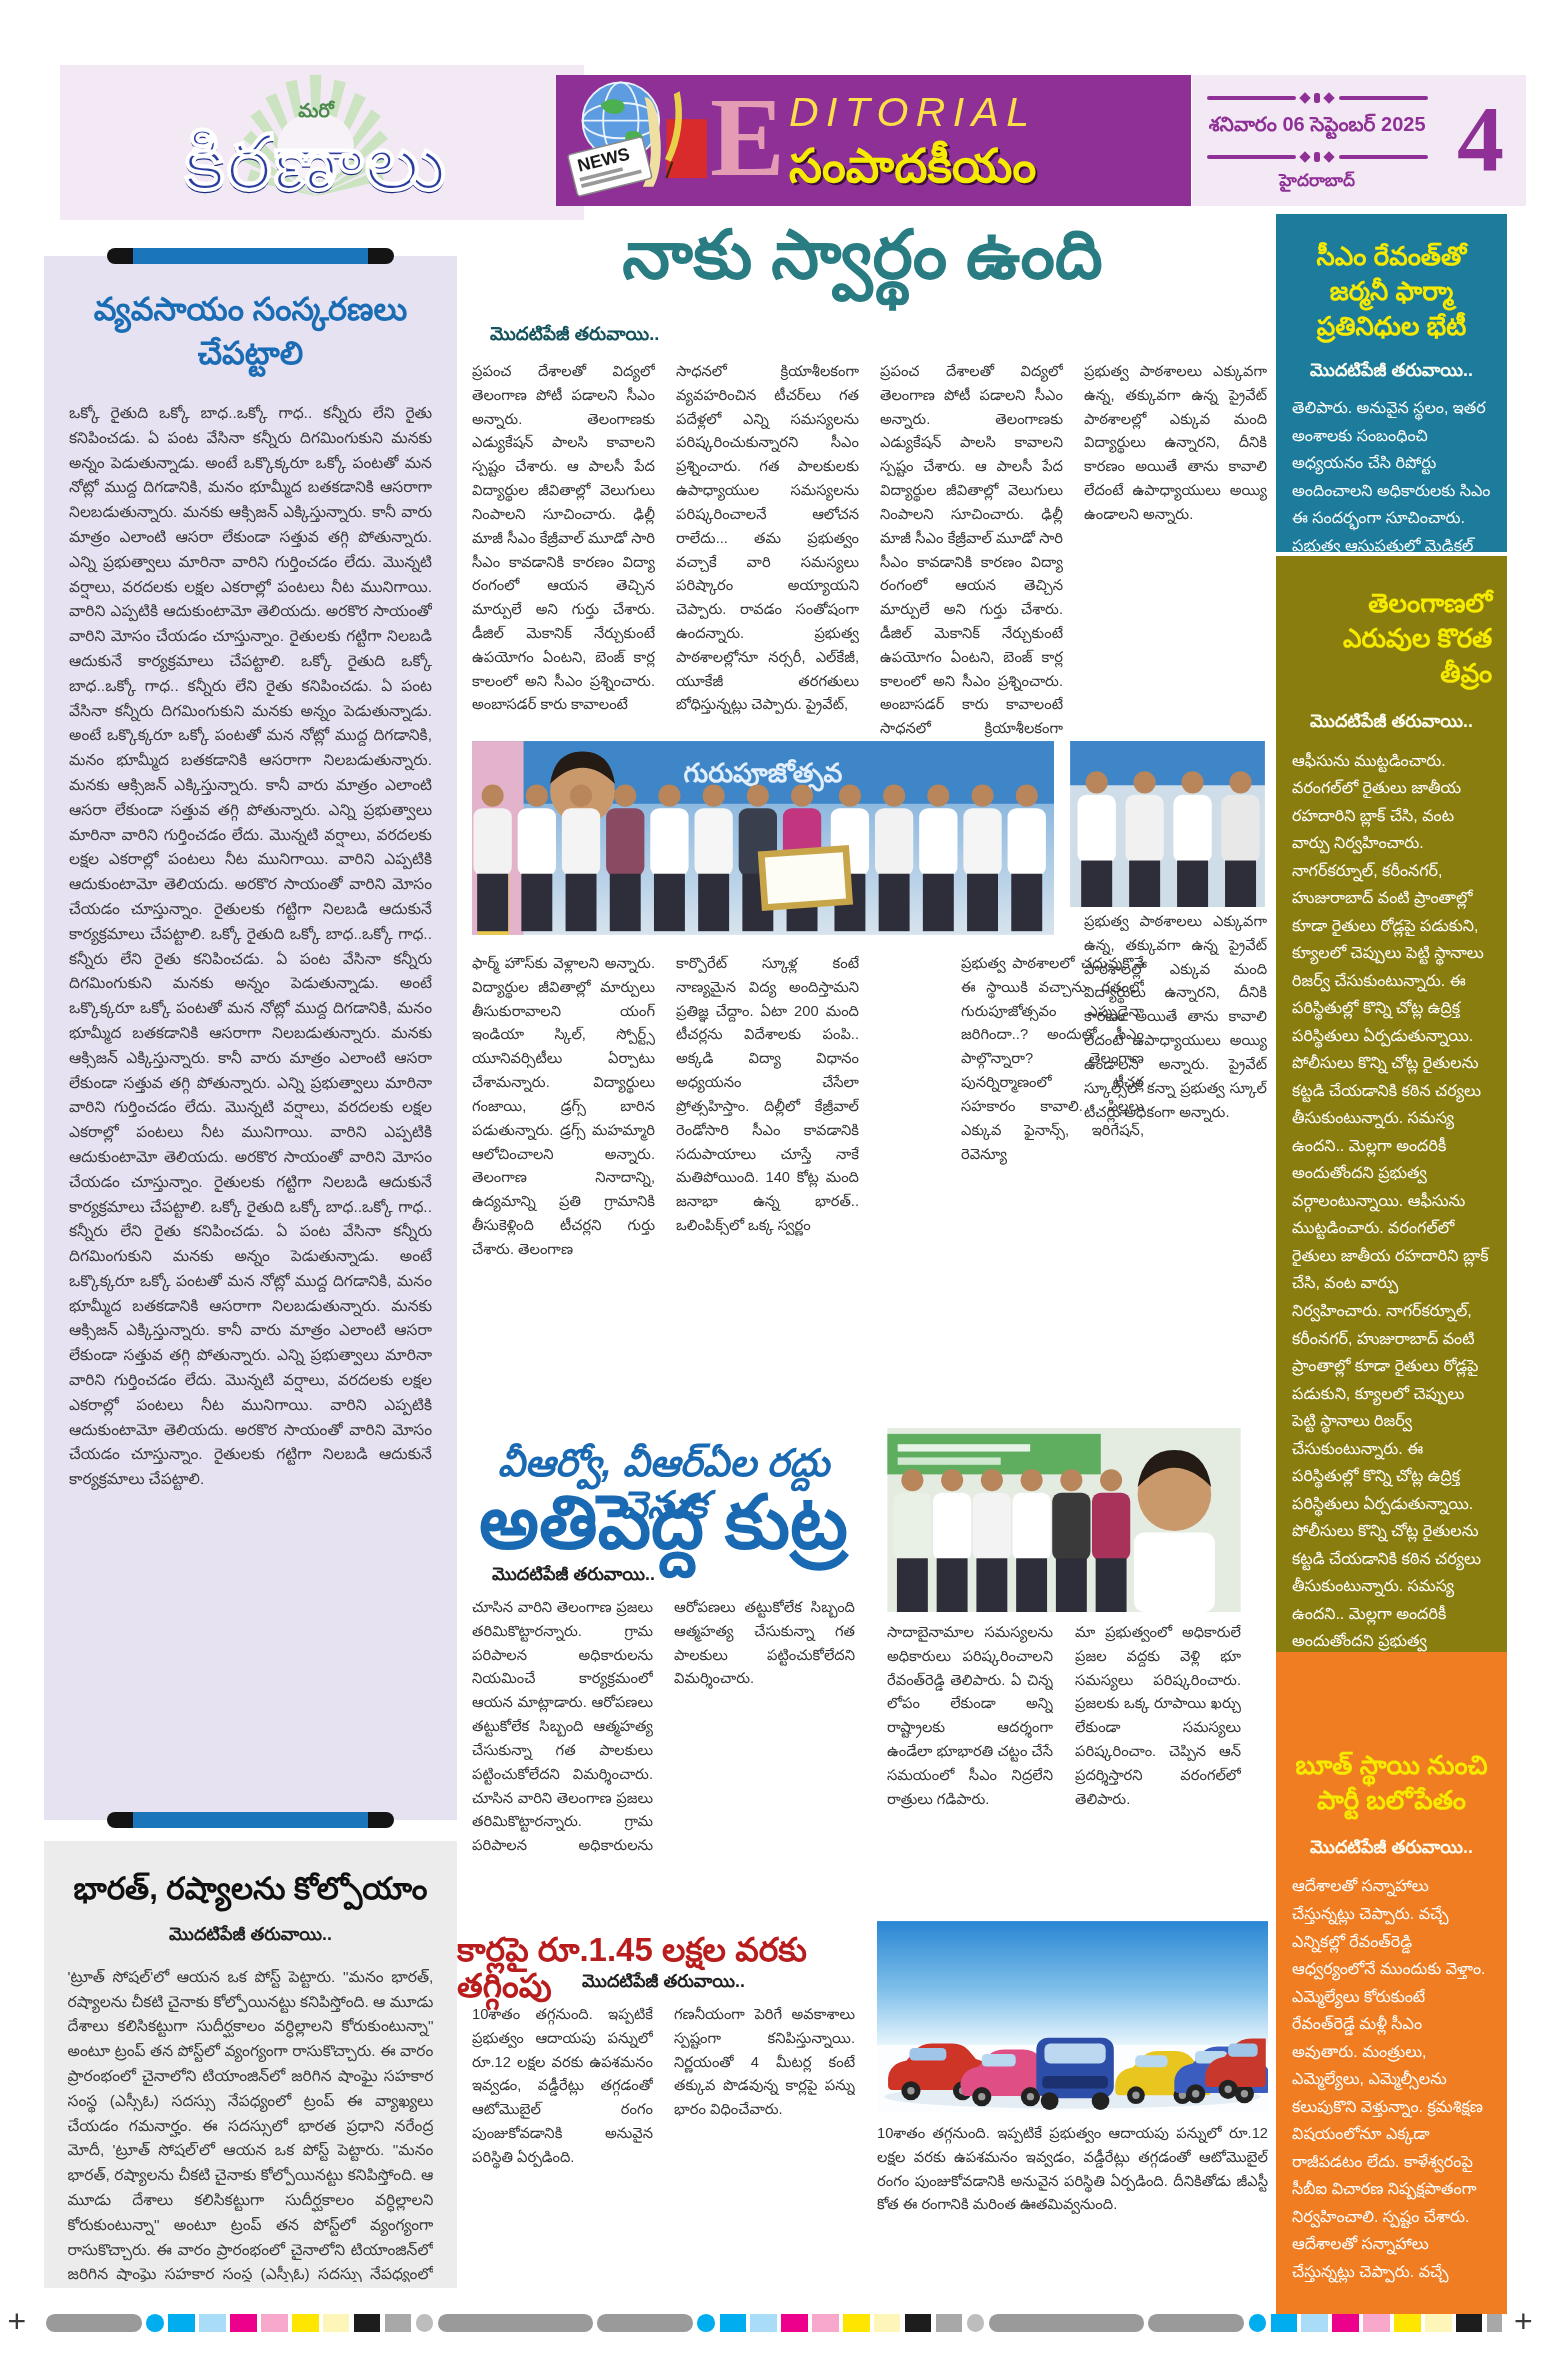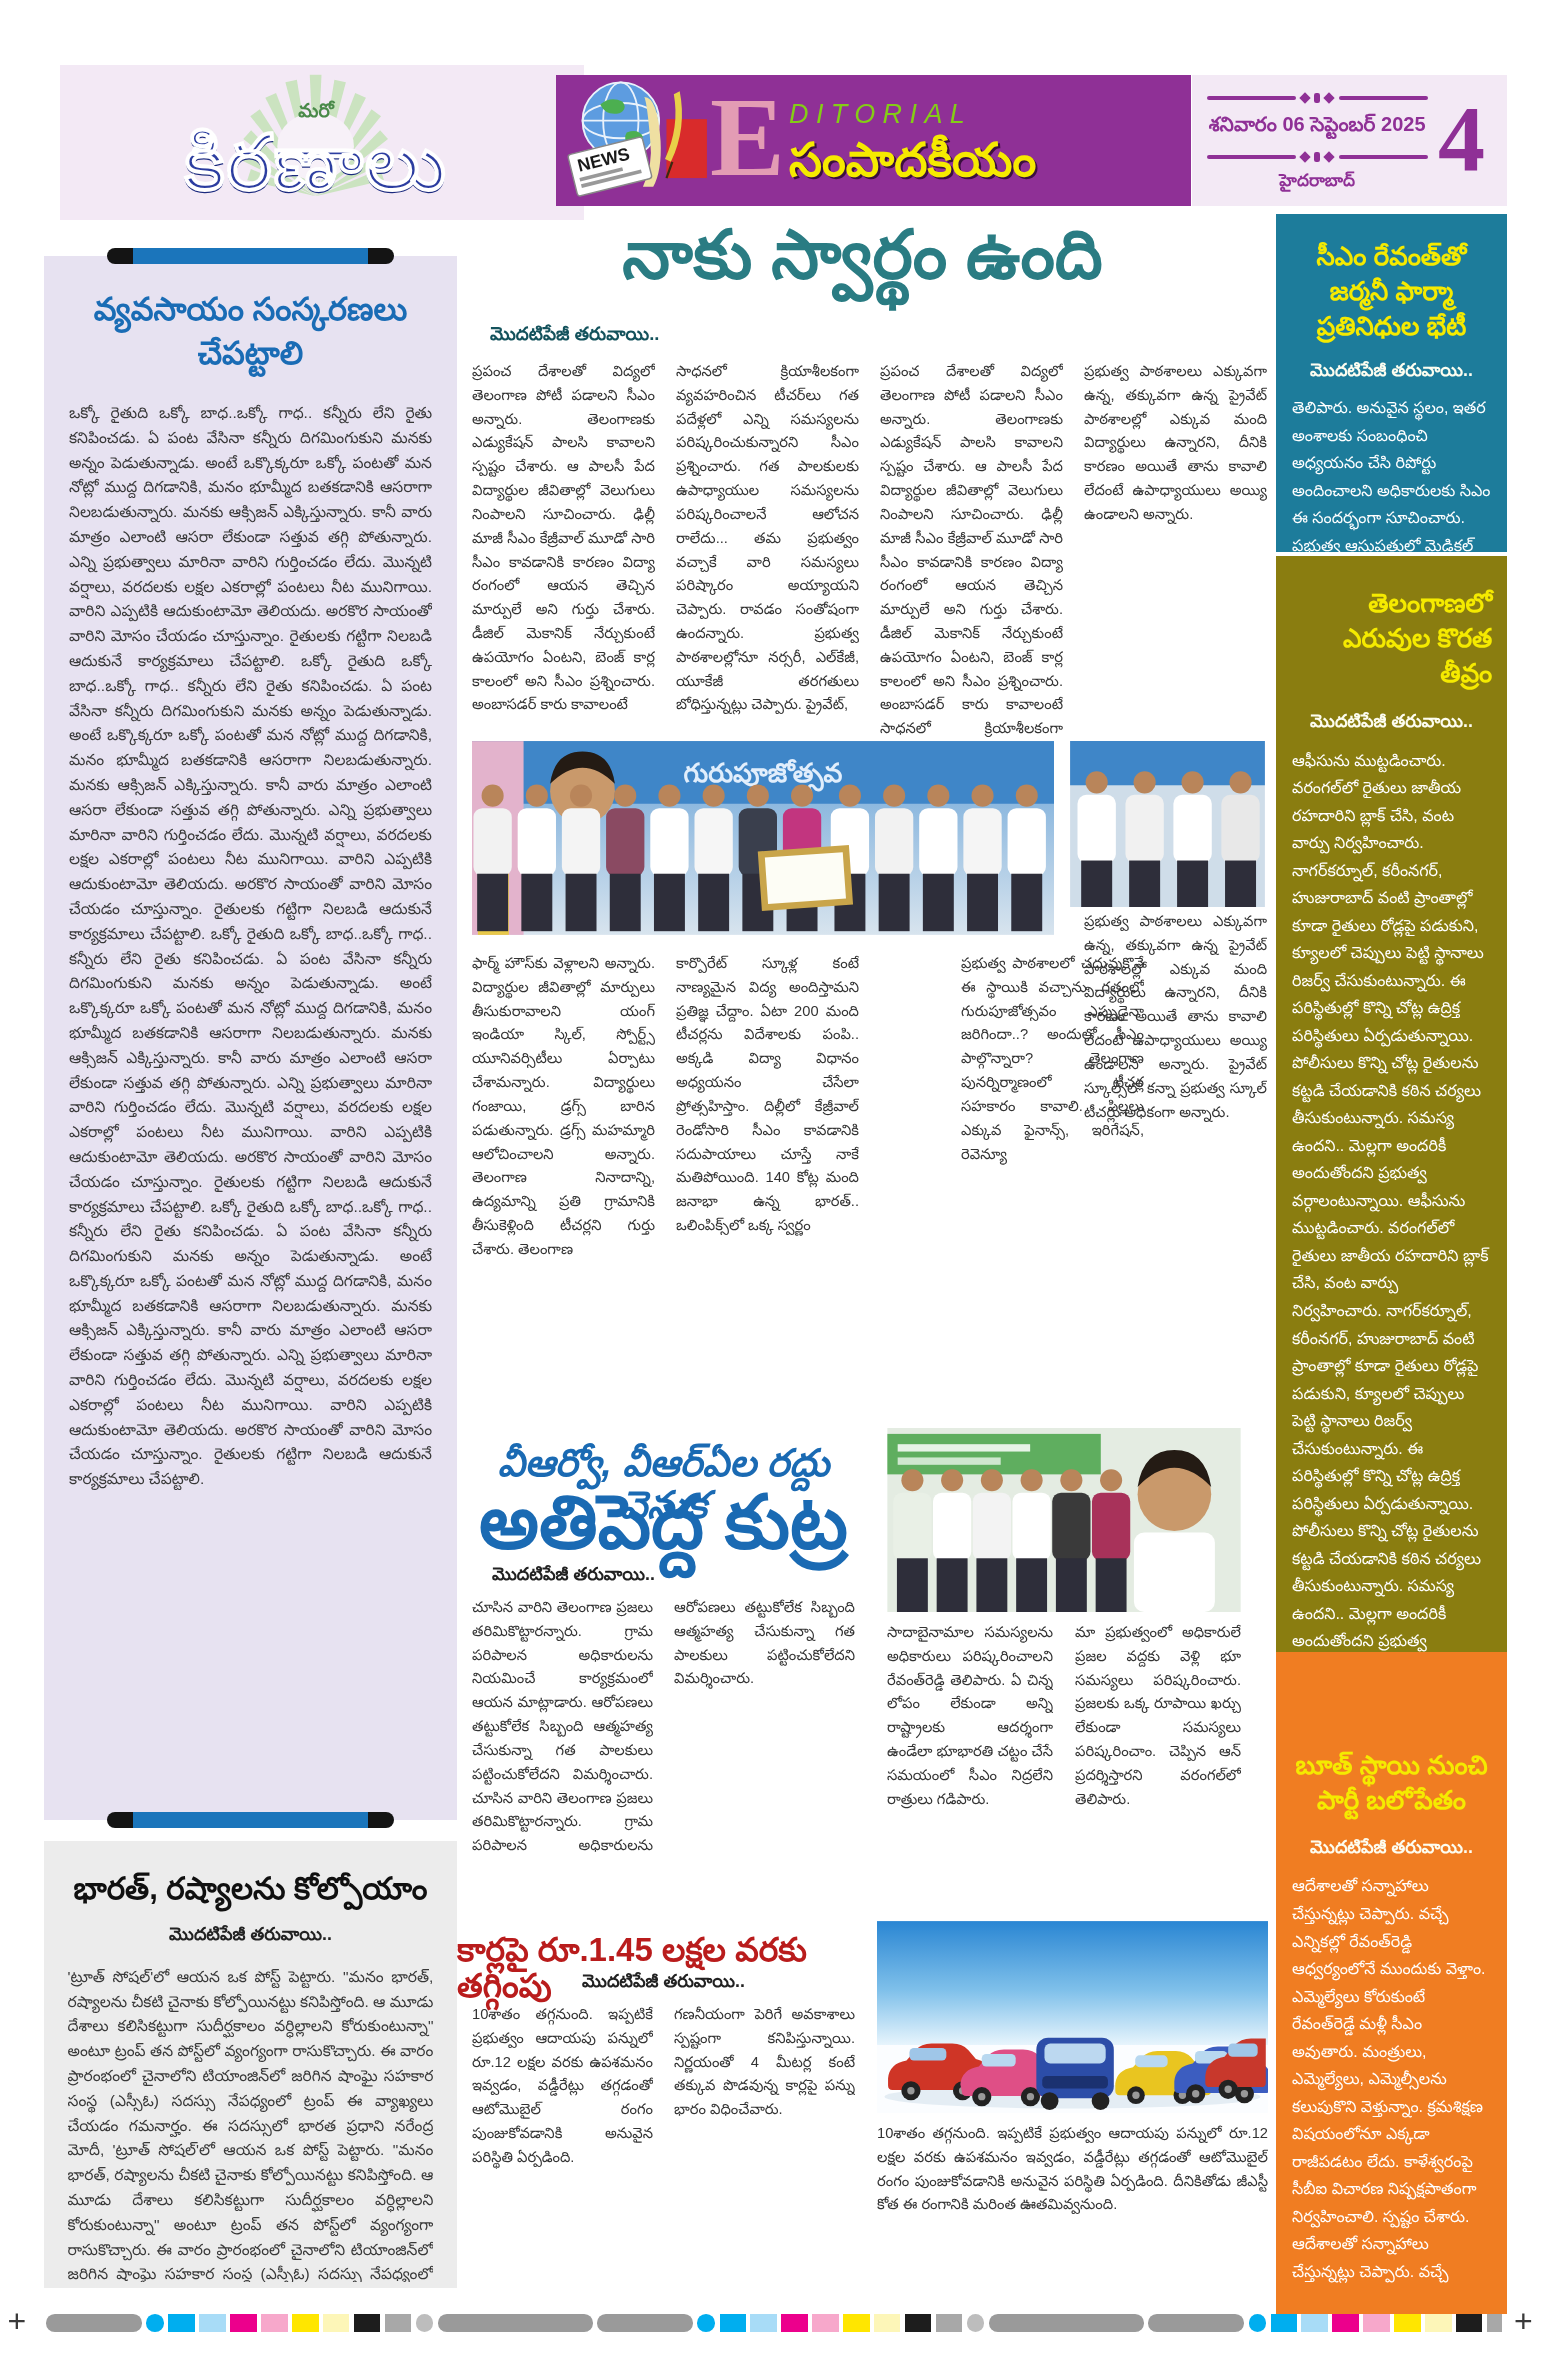--- a/index.html
+++ b/index.html
@@ -8,21 +8,21 @@
   .abs{position:absolute;}
   .just{text-align:justify;}
   .clip{overflow:hidden;}
   
   .masthead{background:#f3e9f5;}
   .masthead-title{font-size:77px;font-weight:bold;color:#2c3da0;letter-spacing:1.5px;
      text-shadow:0 2.2px 0 #1b2a7e,0 0 1.5px #fff;-webkit-text-stroke:1.5px #ffffff;}
   .purple-band{background:#8f3096;display:flex;align-items:stretch;}
   .ed-initial{font-family:"Liberation Serif",serif;font-size:112px;font-weight:bold;
      color:#e39cb4;line-height:1;margin:5.9px 4.4px 0 2.9px;}
-  .ed-word{font-size:27px;color:#84cc16;letter-spacing:7.4px;font-style:italic;margin-top:24px;}
+  .ed-word{font-size:41px;color:#fde047;letter-spacing:7.4px;font-style:italic;margin-top:14px;}
   .ed-telugu{font-size:47px;font-weight:bold;color:#f6ea00;text-shadow:2.2px 2.2px 0 #3a0f3e;margin-top:1.5px;}
   .datebox{background:#f3e9f5;color:#8f3096;}
   .orn{display:flex;align-items:center;gap:5.2px;}
   .orn-line{flex:1;height:3.7px;background:#8f3096;border-radius:2.2px;}
   .dia{width:8px;height:8px;background:#8f3096;transform:rotate(45deg);}
   .dot{width:5.9px;height:10.3px;background:#8f3096;border-radius:2.2px;}
   .date-text{font-size:20px;font-weight:bold;text-align:center;}
   .city-text{font-size:17px;font-weight:bold;text-align:center;}
   .pageno{font-family:"Liberation Serif",serif;font-size:94px;font-weight:bold;line-height:1;}
   
@@ -110,21 +110,21 @@
       <rect x="28" y="139" width="84" height="5" fill="#999"></rect>
     </g>
   </svg>
   <div class="ed-initial">E</div>
   <div>
     <div class="ed-word">DITORIAL</div>
     <div class="ed-telugu">సంపాదకీయం</div>
   </div>
 </div>
 
-<div class="abs datebox" style="left:1192px;top:75px;width:315px;height:131px;">
+<div class="abs datebox" style="left:1192px;top:75px;width:315px;height:131px;padding-left:19px;">
   <div class="abs" style="left:14.7px;top:17.7px;width:221px;">
     <div class="orn">
       <div class="orn-line"></div>
         <div class="dia"></div>
         <div class="dot"></div>
         <div class="dia"></div>
         <div class="orn-line"></div>
     </div>
     <div class="date-text" style="margin-top:10.3px;">శనివారం 06 సెప్టెంబర్ 2025</div>
     <div class="orn" style="margin-top:10.3px;">

